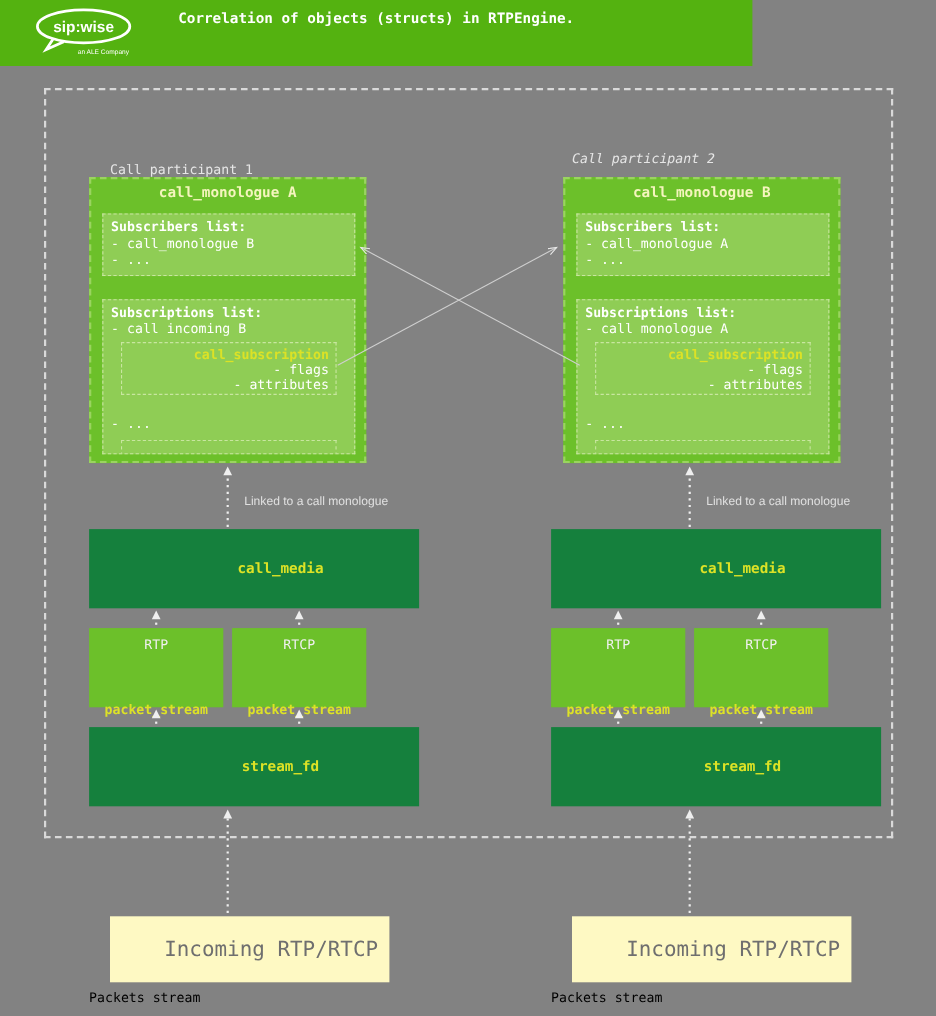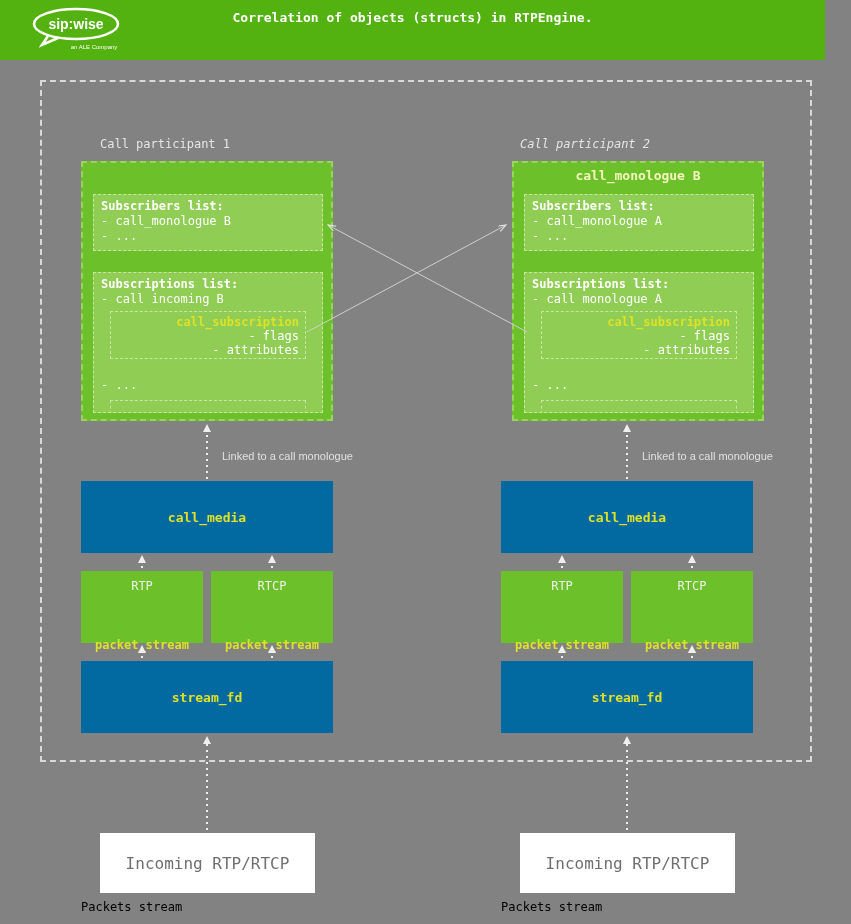--- a/index.html
+++ b/index.html
@@ -1,19 +1,19 @@
 <!DOCTYPE html>
 <html><head>
 <meta charset="utf-8">
 <style>
   html,body{margin:0;padding:0;background:#828282;}
   #page{position:relative;width:851px;height:924px;background:#828282;overflow:hidden;
         font-family:"DejaVu Sans Mono",monospace;}
   
-  #header{position:absolute;left:0;top:0;width:825px;height:60px;background:#54b210;}
+  #header{position:absolute;left:0;top:0;width:684px;height:60px;background:#54b210;}
   #header .title{position:absolute;left:0;top:9px;width:100%;text-align:center;
         color:#ffffff;font-weight:bold;font-size:13px;line-height:18px;}
   #logo{position:absolute;left:28px;top:5px;}
   
   #frame{position:absolute;left:40px;top:80px;width:768px;height:678px;
         border:2px dashed #d9d9d9;}
   .abs{position:absolute;}
   .participant-label{color:#e6e6e6;font-size:12px;}
   .monologue{width:252px;height:260px;background:#6cc02a;border:2px dashed #9ad45f;
         box-sizing:border-box;}
@@ -21,28 +21,28 @@
         color:#f5f5be;font-weight:bold;font-size:13px;}
   .inner-list{position:absolute;background:#8fcd55;border:1px dashed #c8e6a0;
         box-sizing:border-box;padding:4px 7px;font-size:12px;line-height:15px;color:#ffffff;
         overflow:hidden;}
   .inner-list .heading{font-weight:bold;}
   .sub-box{position:absolute;border:1px dashed #c8e6a0;box-sizing:border-box;
         padding:3px 6px;font-size:12px;line-height:14px;color:#ffffff;text-align:right;}
   .sub-box .sub-title{color:#dce226;font-weight:bold;}
   .ellipsis{position:absolute;font-size:12px;color:#ffffff;}
   .partial-box{position:absolute;border:1px dashed #c8e6a0;box-sizing:border-box;}
-  .green-box{background:#0369a1;display:flex;align-items:center;justify-content:center;}
+  .green-box{background:#15803d;display:flex;align-items:center;justify-content:center;padding-left:48px;}
   .yellow-title{color:#dde226;font-weight:bold;font-size:13px;}
   .packet-box{background:#6cc02a;display:flex;flex-direction:column;align-items:center;
         padding-top:8px;box-sizing:border-box;gap:40px;}
   .proto-label{color:#f0f0f0;font-size:12px;margin-bottom:5px;}
   .linked-label{color:#e0e0e0;font-size:11px;font-family:"Liberation Sans",sans-serif;}
-  .incoming{background:#ffffff;display:flex;align-items:center;justify-content:center;
-        color:#6f6f6f;font-size:16px;}
+  .incoming{background:#fef9c3;display:flex;align-items:center;justify-content:center;
+        color:#6f6f6f;font-size:19px;padding-left:39px;}
   .packets-label{color:#000000;font-size:12px;text-align:left;}
   #arrows{position:absolute;left:0;top:0;width:851px;height:924px;pointer-events:none;}
 </style>
 </head>
 <body>
 
 <div id="page">
 
   <div id="header">
     <svg id="logo" width="100" height="50" viewBox="0 0 100 50">
@@ -51,23 +51,24 @@
       <text x="48" y="24" text-anchor="middle" font-size="14" font-weight="bold" fill="#ffffff" font-family="Liberation Sans, sans-serif">sip:wise</text>
       <text x="66" y="44" text-anchor="middle" font-size="6" fill="#ffffff" font-family="Liberation Sans, sans-serif">an ALE Company</text>
     </svg>
     <div class="title">
       <div>Correlation of objects (structs) in RTPEngine.</div>
     </div>
   </div>
 
   <div id="frame"></div>
 
-  <div class="abs participant-label" style="left:100px;top:137px;">Call participant 1</div>
+  <div class="abs participant-label" style="left:100px;top:147px;">Call participant 1</div>
 
   <div class="abs monologue" style="left:81px;top:161px;">
+    <div class="mono-title">call_monologue A</div>
     <div class="inner-list" style="left:10px;top:31px;width:230px;height:57px;">
       <div class="heading">Subscribers list:</div>
       <div>- call_monologue B</div>
       <div>- ...</div>
     </div>
     <div class="inner-list" style="left:10px;top:109px;width:230px;height:141px;">
       <div class="heading">Subscriptions list:</div>
       <div>- call incoming B</div>
       <div class="sub-box" style="left:16px;top:38px;width:196px;height:48px;">
         <div class="sub-title">call_subscription</div>

